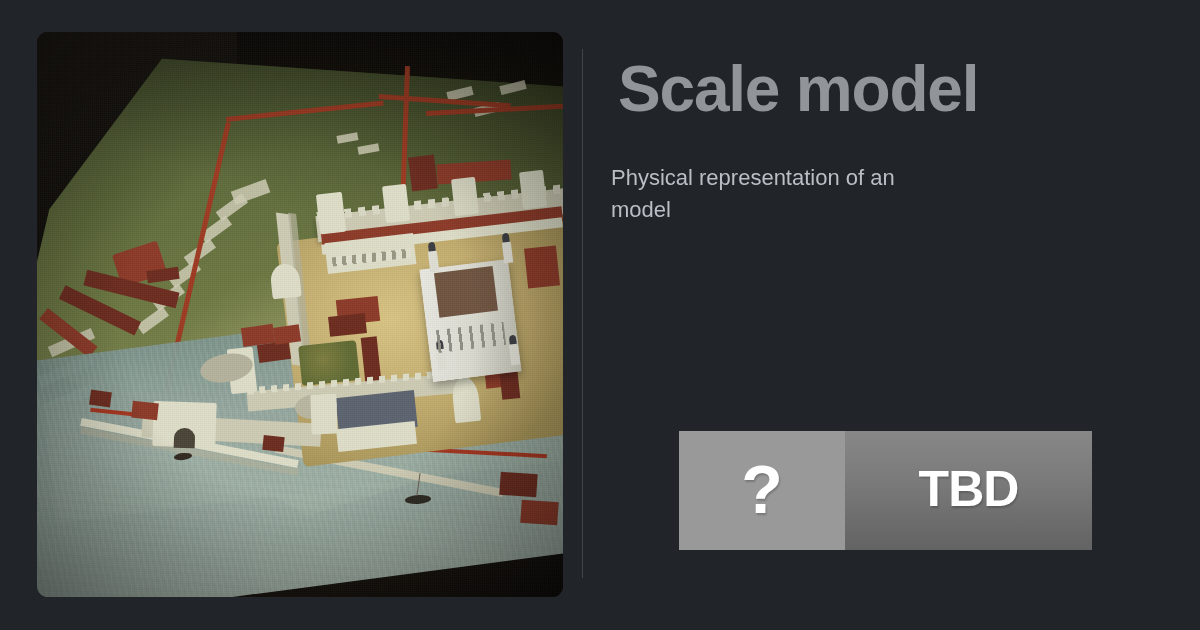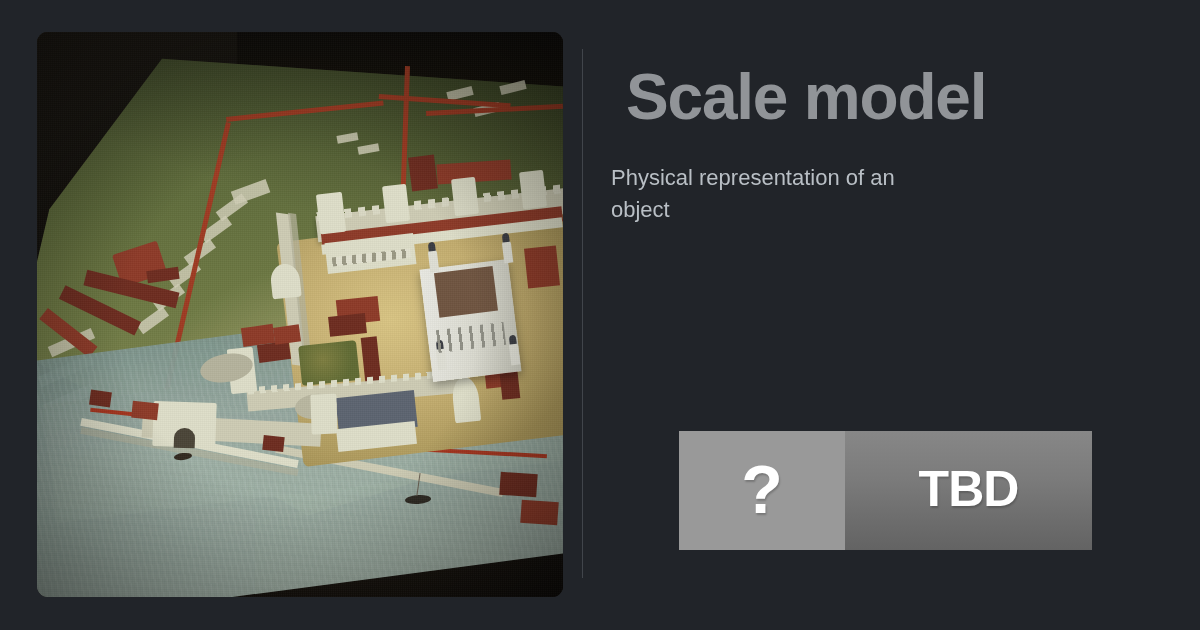--- a/index.html
+++ b/index.html
@@ -186,21 +186,21 @@
     position:absolute;
     left: 610px;
     top: 0;
     width: 560px;
     height: 630px;
   }
   .page-title {
     position:absolute;
     left: 0;
     top: 45px;
-    margin: 16px;
+    margin: 8px;
     font-family: "Liberation Sans", sans-serif;
     font-weight: 700;
     font-size: 64px;
     line-height: 72px;
     letter-spacing: -1.2px;
     color: #919498;
   }
   .page-subtitle {
     position:absolute;
     left: 1px;
@@ -387,21 +387,21 @@
 
       <div class="grain"></div>
       <div class="vignette"></div>
     </div>
   </div>
 
   <div class="divider"></div>
 
   <div class="content">
     <h1 class="page-title">Scale model</h1>
-    <p class="page-subtitle">Physical representation of an object</p>
+    <p class="page-subtitle">Physical representation of an model</p>
   </div>
 
   <div class="badge">
     <div class="badge-left">
       <span class="badge-q">?</span>
     </div>
     <div class="badge-right">
       <span class="badge-text">TBD</span>
     </div>
   </div>

